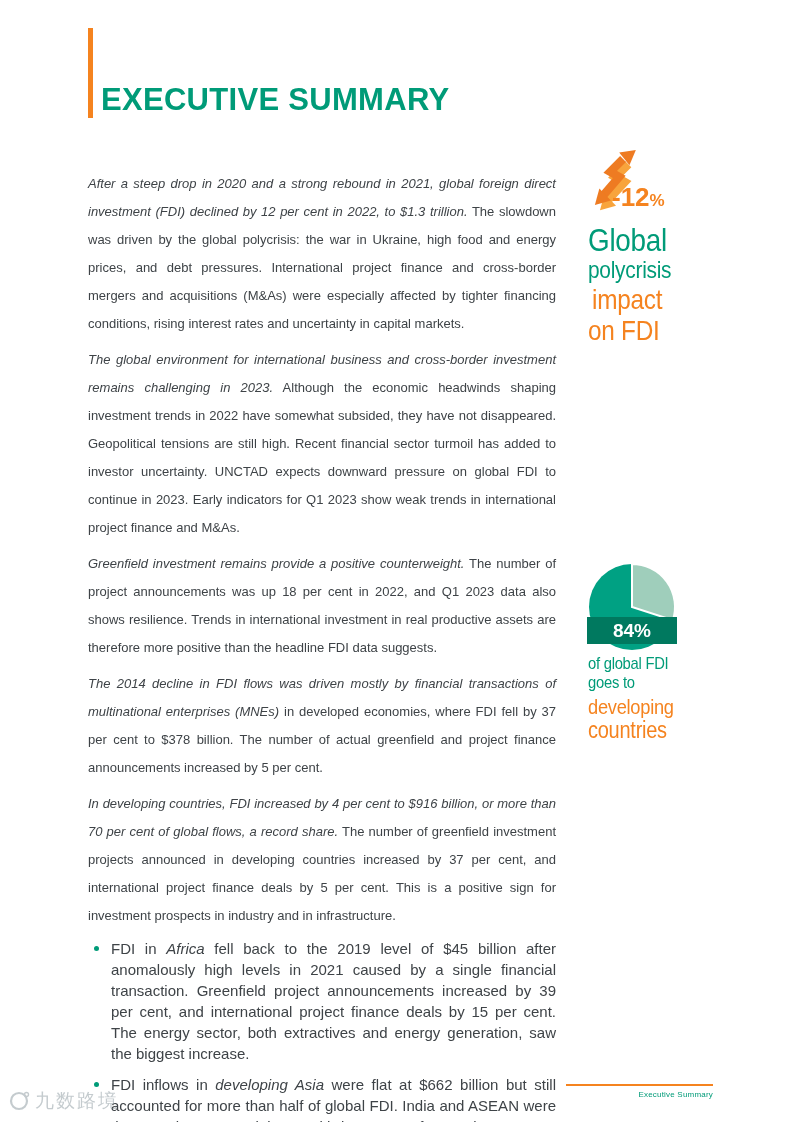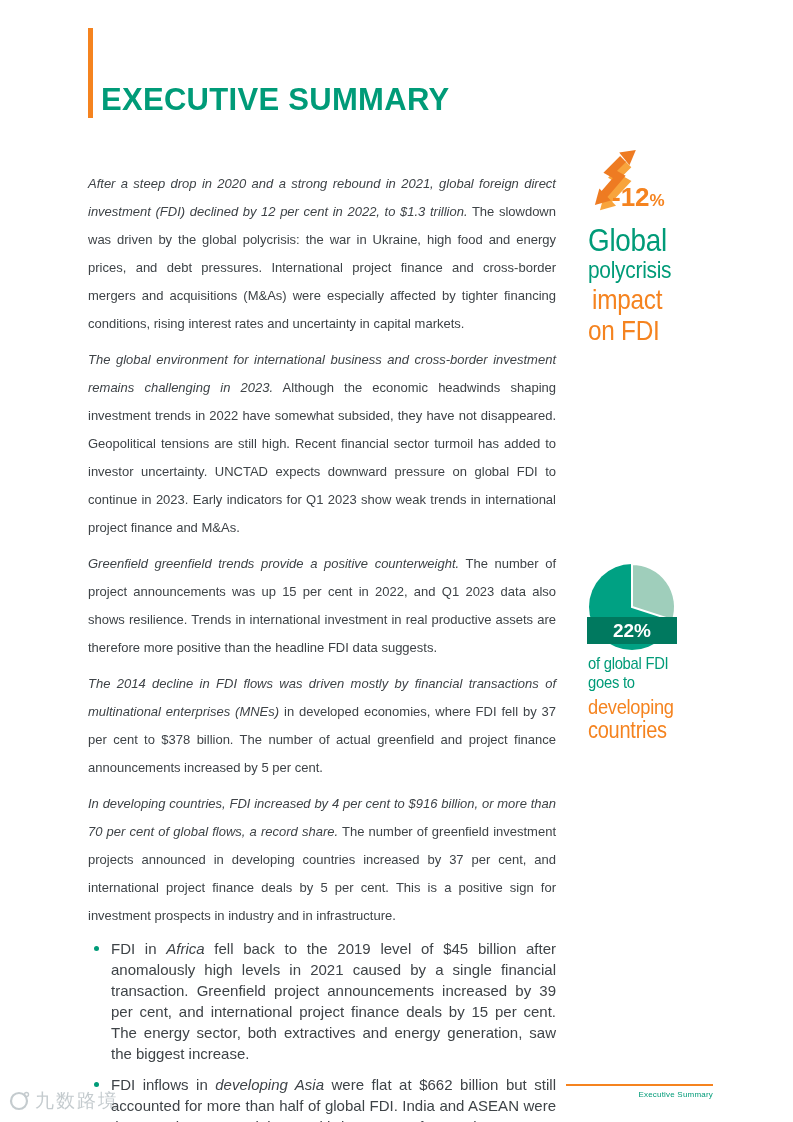--- a/index.html
+++ b/index.html
@@ -91,21 +91,21 @@
 
   <div class="accent-bar"></div>
   <h1 class="doc-title">EXECUTIVE SUMMARY</h1>
 
   <div class="main-col">
 
     <p class="par"><em class="lead">After a steep drop in 2020 and a strong rebound in 2021, global foreign direct investment (FDI) declined by 12 per cent in 2022, to $1.3 trillion.</em><span> The slowdown was driven by the global polycrisis: the war in Ukraine, high food and energy prices, and debt pressures. International project finance and cross-border mergers and acquisitions (M&amp;As) were especially affected by tighter financing conditions, rising interest rates and uncertainty in capital markets.</span></p>
 
     <p class="par"><em class="lead">The global environment for international business and cross-border investment remains challenging in 2023.</em><span> Although the economic headwinds shaping investment trends in 2022 have somewhat subsided, they have not disappeared. Geopolitical tensions are still high. Recent financial sector turmoil has added to investor uncertainty. UNCTAD expects downward pressure on global FDI to continue in 2023. Early indicators for Q1 2023 show weak trends in international project finance and M&amp;As.</span></p>
 
-    <p class="par"><em class="lead">Greenfield greenfield trends provide a positive counterweight.</em><span> The number of project announcements was up 15 per cent in 2022, and Q1 2023 data also shows resilience. Trends in international investment in real productive assets are therefore more positive than the headline FDI data suggests.</span></p>
+    <p class="par"><em class="lead">Greenfield investment remains provide a positive counterweight.</em><span> The number of project announcements was up 18 per cent in 2022, and Q1 2023 data also shows resilience. Trends in international investment in real productive assets are therefore more positive than the headline FDI data suggests.</span></p>
 
     <p class="par"><em class="lead">The 2014 decline in FDI flows was driven mostly by financial transactions of multinational enterprises (MNEs)</em><span> in developed economies, where FDI fell by 37 per cent to $378 billion. The number of actual greenfield and project finance announcements increased by 5 per cent.</span></p>
 
     <p class="par"><em class="lead">In developing countries, FDI increased by 4 per cent to $916 billion, or more than 70 per cent of global flows, a record share.</em><span> The number of greenfield investment projects announced in developing countries increased by 37 per cent, and international project finance deals by 5 per cent. This is a positive sign for investment prospects in industry and in infrastructure.</span></p>
 
 
     <ul class="bullet-list">
       <li class="bullet-item"><span>FDI in </span><em>Africa</em><span> fell back to the 2019 level of $45 billion after anomalously high levels in 2021 caused by a single financial transaction. Greenfield project announcements increased by 39 per cent, and international project finance deals by 15 per cent. The energy sector, both extractives and energy generation, saw the biggest increase.</span></li>
       <li class="bullet-item"><span>FDI inflows in </span><em>developing Asia</em><span> were flat at $662 billion but still accounted for more than half of global FDI. India and ASEAN were the most buoyant recipients, with increases of 10 and 5 per cent, respectively, and strong growth in project announcements. China, the second largest FDI host country in the world, saw a 5 per cent increase. FDI in the Gulf region declined, but the number of project announcements increased by two thirds.</span></li>
       <li class="bullet-item"><span>Flows to </span><em>Latin America and the Caribbean</em><span> increased by 51 per cent, reaching $208 billion, the highest level ever recorded. High commodity prices pushed up reinvested earnings of foreign affiliates in extractive industries. Project growth across the region was more modest, with 14 per cent more greenfield announcements and a decline in international project finance deals.</span></li>
@@ -123,21 +123,21 @@
   <div class="sb t ig1-l1">Global</div>
   <div class="sb t ig1-l2">polycrisis</div>
   <div class="sb o ig1-l3">impact</div>
   <div class="sb o ig1-l4">on FDI</div>
 
   <svg class="pie-svg" viewBox="0 0 90 90" aria-hidden="true">
     <circle cx="45" cy="45" r="43" fill="#00A183"></circle>
     <path d="M45 45 L45 2 A43 43 0 0 1 85.9 58.3 Z" fill="#9FCEBB" stroke="#ffffff" stroke-width="2"></path>
   </svg>
   <div class="pie-band">
-      <span>22%</span>
+      <span>84%</span>
     </div>
   <div class="sb t ig2-l1">of global FDI</div>
   <div class="sb t ig2-l2">goes to</div>
   <div class="sb o ig2-l3">developing</div>
   <div class="sb o ig2-l4">countries</div>
 
   <div class="footer-line"></div>
   <div class="footer-section">Executive Summary</div>
   <div class="footer-page">xiii</div>
 

